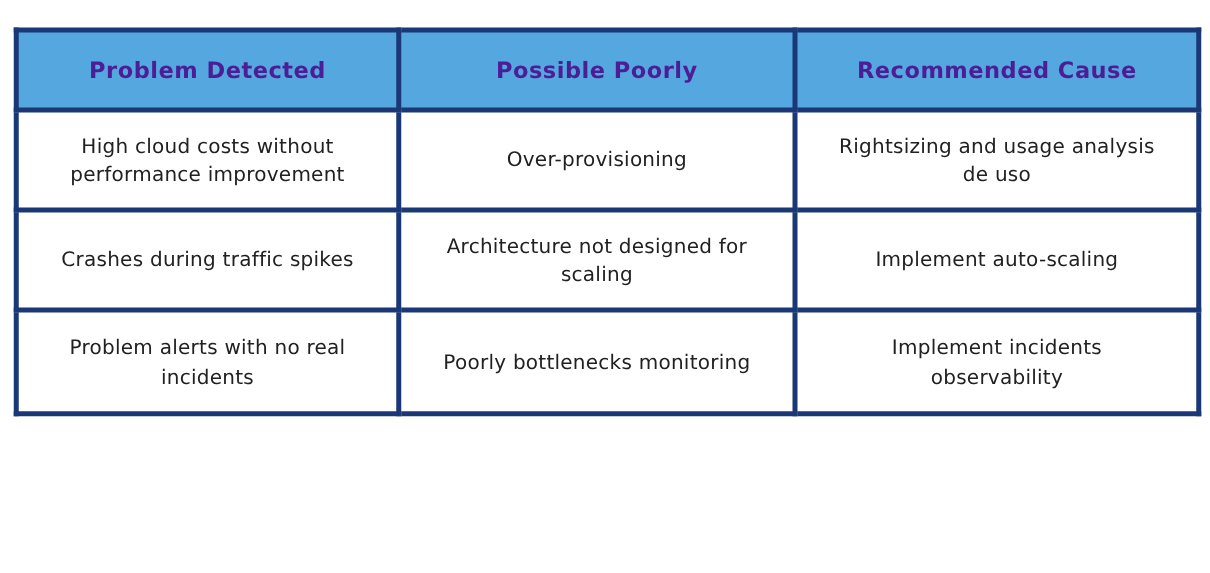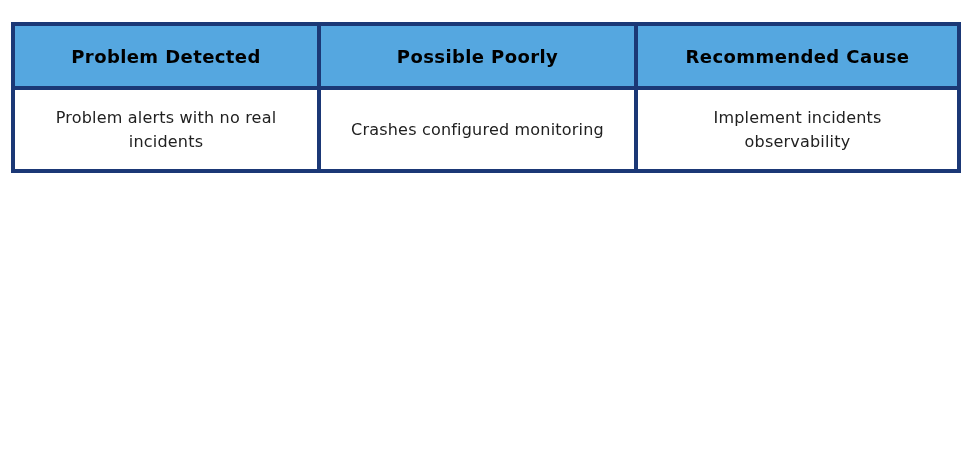--- a/index.html
+++ b/index.html
@@ -28,21 +28,21 @@
   col.c2 { width: 317px; }
   col.c3 { width: 323px; }
   th, td {
     border: 4px solid var(--border-navy);
     text-align: center;
     vertical-align: middle;
     padding: 8px 22px;
   }
   th {
     background: var(--header-blue);
-    color: #000000;
+    color: #4c1d95;
     font-size: 18px;
     font-weight: bold;
     letter-spacing: 0.4px;
     height: 64px;
   }
   td {
     background: #FFFFFF;
     color: var(--body-text);
     font-size: 16px;
     letter-spacing: 0.2px;
@@ -63,20 +63,30 @@
         <col class="c3">
     </colgroup>
     <thead>
       <tr>
         <th>Problem Detected</th>
         <th>Possible Poorly</th>
         <th>Recommended Cause</th>
       </tr>
     </thead>
     <tbody>
+      <tr class="r2">
+        <td>High cloud costs without performance improvement</td>
+        <td>Over-provisioning</td>
+        <td>Rightsizing and usage analysis de uso</td>
+      </tr>
+      <tr class="r3">
+        <td>Crashes during traffic spikes</td>
+        <td>Architecture not designed for scaling</td>
+        <td>Implement auto-scaling</td>
+      </tr>
       <tr class="r4">
         <td>Problem alerts with no real incidents</td>
-        <td>Crashes configured monitoring</td>
+        <td>Poorly bottlenecks monitoring</td>
         <td>Implement incidents observability</td>
       </tr>
     </tbody>
   </table>
 </div>
 
 </body></html>

